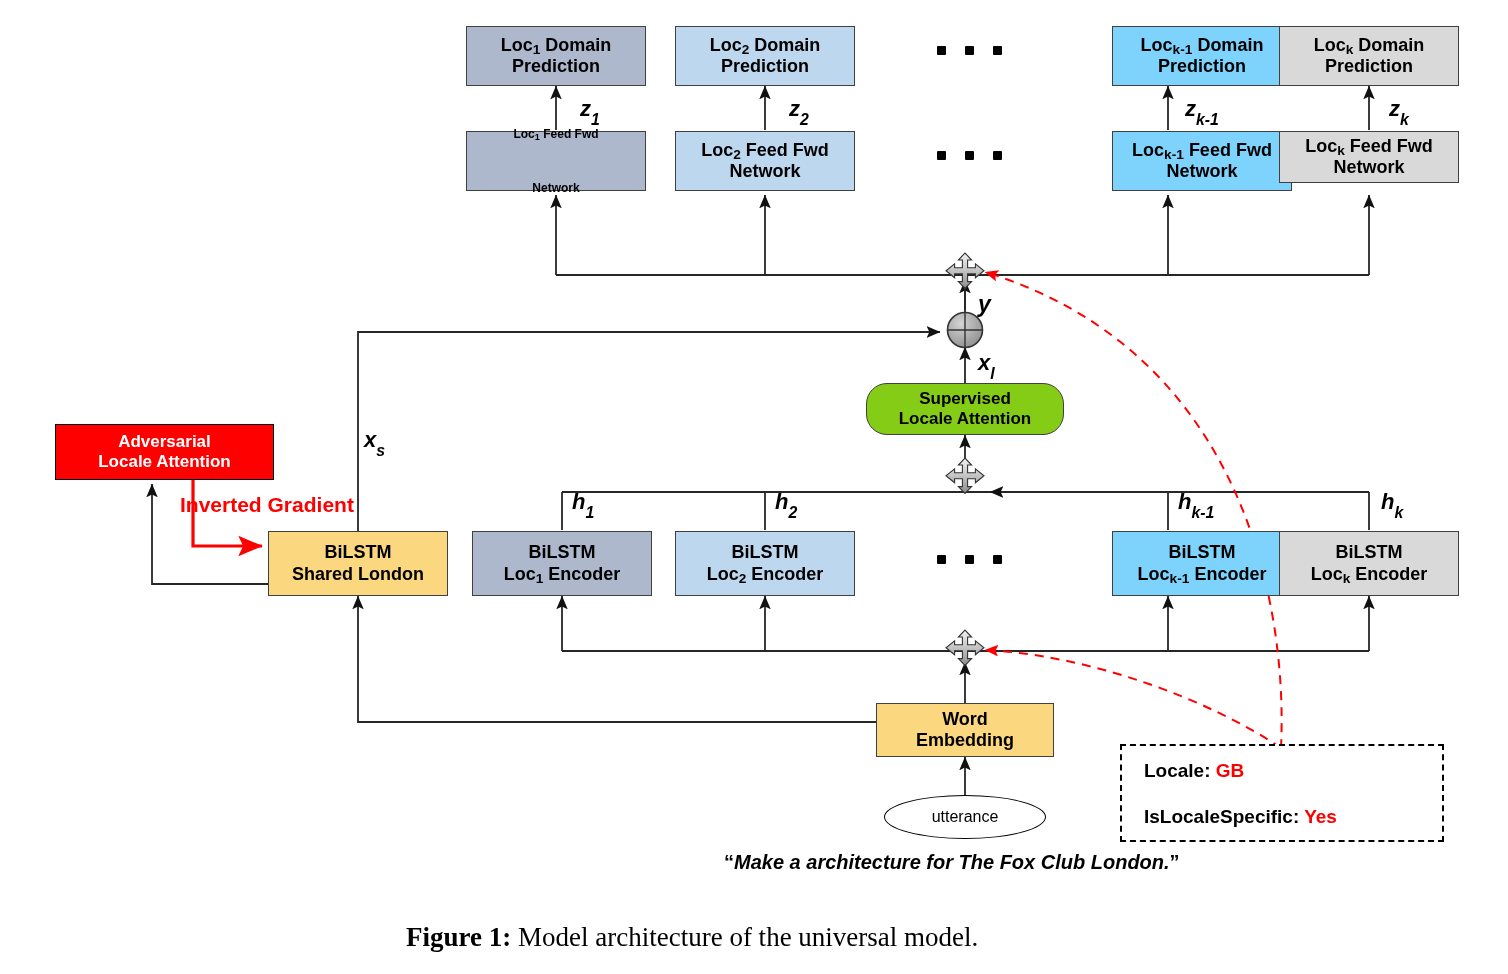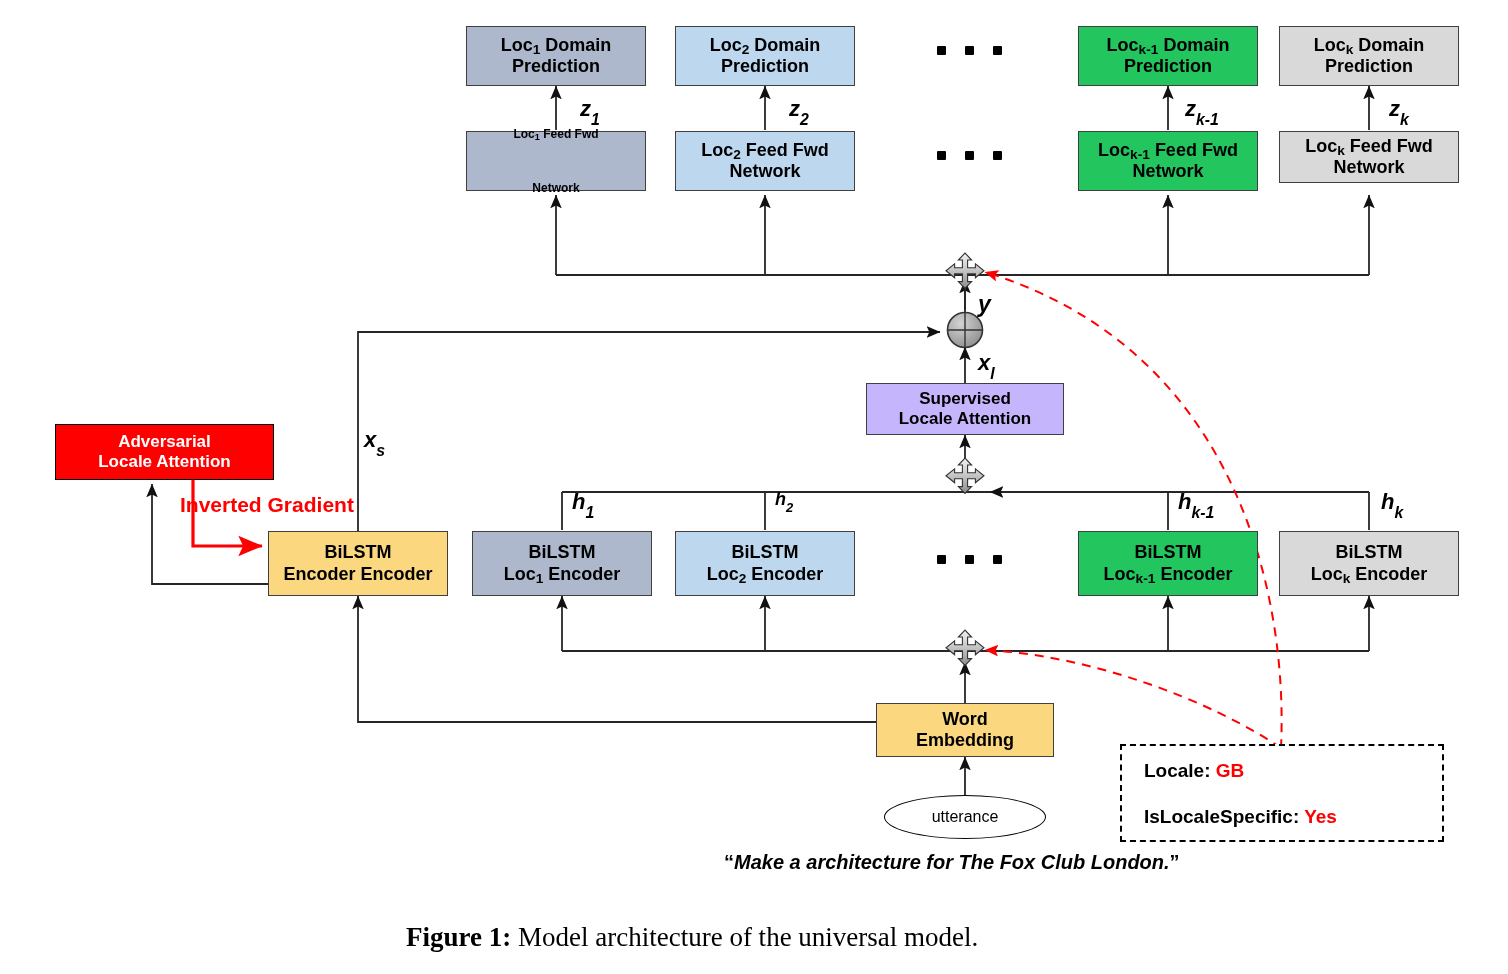--- a/index.html
+++ b/index.html
@@ -23,24 +23,24 @@
     line-height:1.18;
     text-align:center;
     z-index:5;
   }
   .node .ln { display:block; white-space:nowrap; }
   .node sub { font-size:0.76em; font-weight:bold; vertical-align:baseline;
                position:relative; bottom:-0.22em; }
 
   .c-locgray  { background:#adb8cd; }
   .c-locblue  { background:#bdd7ee; }
-  .c-locorange{ background:#22c55e; }
+  .c-locorange{ background:#7dd3fc;margin-left:34px; }
   .c-locsilver{ background:#d9d9d9; }
   .c-yellow   { background:#fbd77f; }
-  .c-green    { background:#c4b5fd; }
+  .c-green    { background:#84cc16;border-radius:21px; }
   .c-red      { background:#fe0000; color:#ffffff; border-color:#000; }
 
   .vlabel {
     position:absolute;
     font-weight:bold; font-style:italic;
     color:#000;
     z-index:6;
     white-space:nowrap;
   }
   .vlabel sub { font-size:0.72em; font-style:italic; font-weight:bold;
@@ -271,21 +271,21 @@
     <span class="ln"><span>Loc</span><sub>k</sub><span> Encoder</span></span>
   </div>
 
   <div class="node c-green" style="left:866px;top:383px;width:198px;height:52px;font-size:17px;">
     <span class="ln">Supervised</span>
     <span class="ln">Locale Attention</span>
   </div>
 
   <div class="node c-yellow" style="left:268px;top:531px;width:180px;height:65px;font-size:18px;">
     <span class="ln">BiLSTM</span>
-    <span class="ln">Encoder Encoder</span>
+    <span class="ln">Shared London</span>
   </div>
 
   <div class="node c-yellow" style="left:876px;top:703px;width:178px;height:54px;font-size:18px;">
     <span class="ln">Word</span>
     <span class="ln">Embedding</span>
   </div>
 
   <div class="node c-red" style="left:55px;top:424px;width:219px;height:56px;font-size:17px;">
     <span class="ln">Adversarial</span>
     <span class="ln">Locale Attention</span>
@@ -303,21 +303,21 @@
       <span>IsLocaleSpecific: </span><span class="val">Yes</span>
     </div>
   </div>
 
   <div class="vlabel" style="left:580px;top:96px;font-size:22px;"><span>z</span><sub>1</sub></div>
   <div class="vlabel" style="left:789px;top:96px;font-size:22px;"><span>z</span><sub>2</sub></div>
   <div class="vlabel" style="left:1185px;top:96px;font-size:22px;"><span>z</span><sub>k-1</sub></div>
   <div class="vlabel" style="left:1389px;top:96px;font-size:22px;"><span>z</span><sub>k</sub></div>
 
   <div class="vlabel" style="left:572px;top:489px;font-size:22px;"><span>h</span><sub>1</sub></div>
-  <div class="vlabel" style="left:775px;top:489px;font-size:18px;"><span>h</span><sub>2</sub></div>
+  <div class="vlabel" style="left:775px;top:489px;font-size:22px;"><span>h</span><sub>2</sub></div>
   <div class="vlabel" style="left:1178px;top:489px;font-size:22px;"><span>h</span><sub>k-1</sub></div>
   <div class="vlabel" style="left:1381px;top:489px;font-size:22px;"><span>h</span><sub>k</sub></div>
 
   <div class="vlabel" style="left:978px;top:291px;font-size:23px;">y</div>
   <div class="vlabel" style="left:978px;top:350px;font-size:22px;"><span>x</span><sub>l</sub></div>
   <div class="vlabel" style="left:364px;top:427px;font-size:22px;"><span>x</span><sub>s</sub></div>
 
   <div class="inv-grad-label" style="left:180px;top:493px;font-size:21px;">Inverted Gradient</div>
 
   <div class="ellipsis" style="left:937px;top:46px;">

